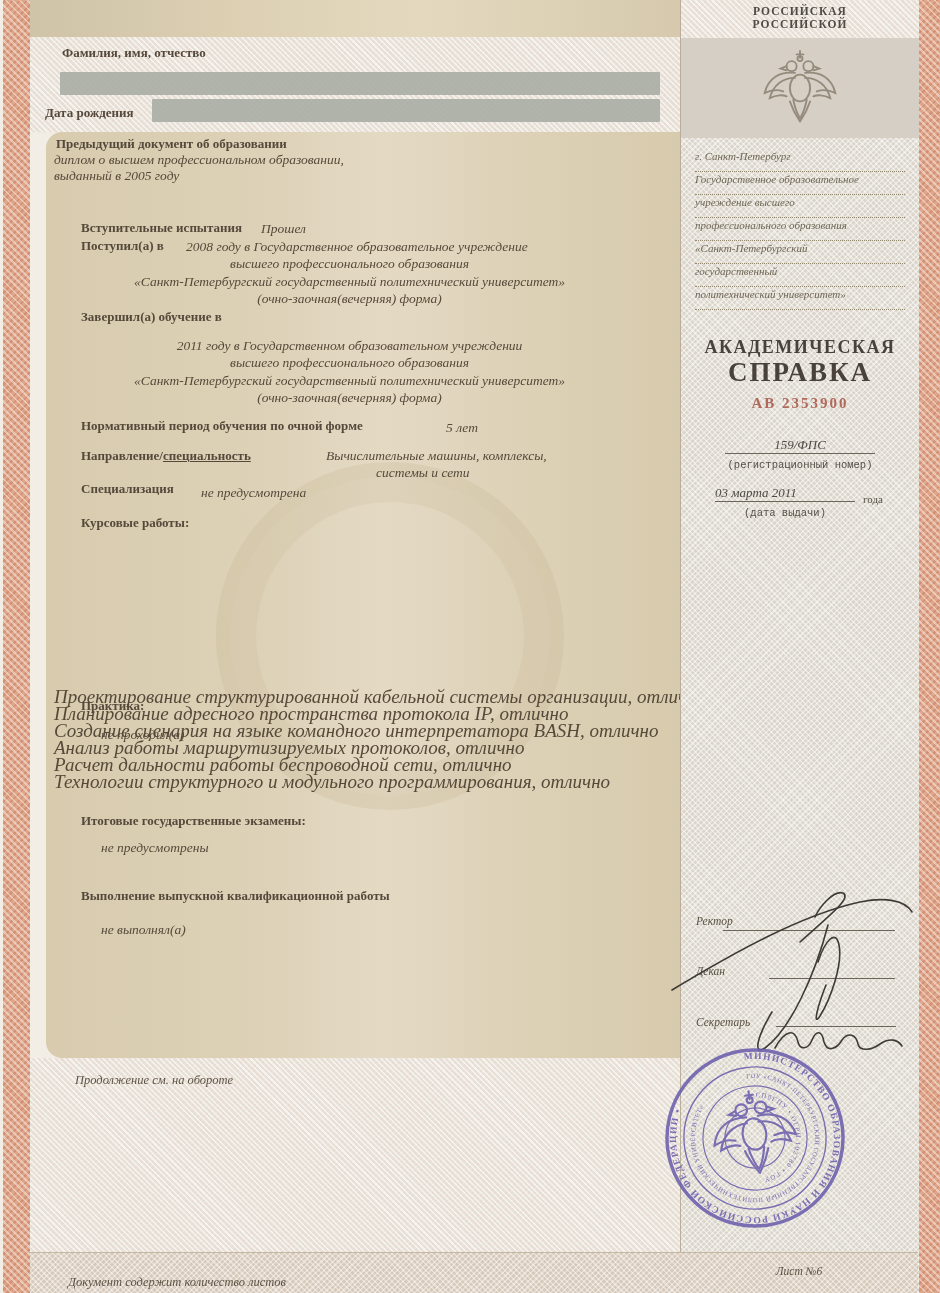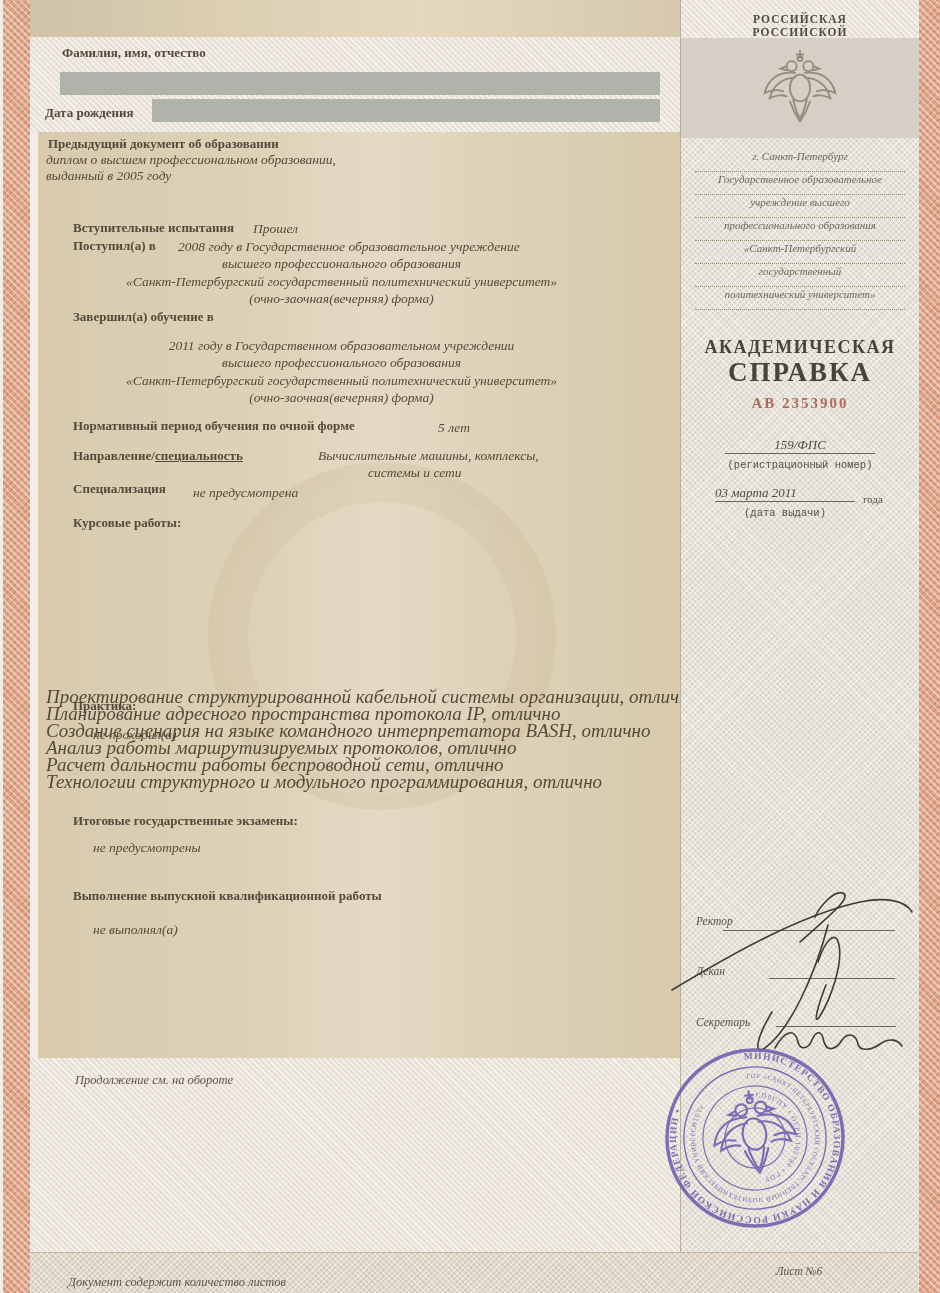--- a/index.html
+++ b/index.html
@@ -32,45 +32,45 @@
   
   .top-band{position:absolute;left:0;top:0;width:650px;height:37px;
     background:linear-gradient(90deg,#cfc3a8,#dccfb2 30%,#e4d9bf 60%,#d6c9ad);}
   .hatch{
     background-color:#e8e3d9;
     background-image:
       repeating-linear-gradient(45deg, rgba(255,255,255,.6) 0 1.5px, rgba(0,0,0,0) 1.5px 4px),
       repeating-linear-gradient(-45deg, rgba(235,215,205,.6) 0 1.5px, rgba(0,0,0,0) 1.5px 4px);
   }
   .name-panel{position:absolute;left:0;top:37px;width:650px;height:95px;border-bottom:2px solid #f0ece2;}
-  .main-area{position:absolute;left:8px;top:132px;width:650px;height:926px;
-    background:linear-gradient(90deg,#d8cbae 0%,#ddd1b7 33%,#e4dac4 52%,#ddd1b7 72%,#d7caac 100%);}
+  .main-area{position:absolute;left:16px;top:132px;width:650px;height:926px;
+    background:linear-gradient(90deg,#d8cbae 0%,#ddd1b7 33%,#e4dac4 52%,#ddd1b7 72%,#d7caac 100%);border-radius:16px;}
   .watermark{position:absolute;left:170px;top:330px;width:320px;height:320px;border-radius:50%;
     border:14px solid rgba(196,178,142,.25);box-shadow:inset 0 0 0 26px rgba(196,178,142,.18);}
   .cont-panel{position:absolute;left:0;top:1058px;width:650px;height:194px;}
   .bottom-strip{position:absolute;left:30px;top:1252px;width:888px;height:41px;
     background-color:#d7caba;
     background-image:
       repeating-linear-gradient(45deg, rgba(255,255,255,.4) 0 1.5px, rgba(0,0,0,0) 1.5px 4px),
       repeating-linear-gradient(-45deg, rgba(255,255,255,.4) 0 1.5px, rgba(0,0,0,0) 1.5px 4px);
     border-top:1px solid #c4b8a4;}
   
   .ln{position:absolute;white-space:nowrap;}
   .lbl{font-weight:bold;font-size:13px;color:#55493b;}
   .it{font-style:italic;font-size:13.5px;color:#57493a;}
   .ctr{left:0;width:607px;text-align:center;}
   .redact{position:absolute;background:#a8ada4;opacity:.9;border-radius:1px;}
   .u{text-decoration:underline;}
   .course-list{position:absolute;left:8px;top:556px;width:640px;}
   .course-list div{font-style:italic;font-size:19px;line-height:17px;color:#57493a;white-space:nowrap;}
   
   .rc-head{position:absolute;left:0;top:0;width:238px;height:38px;text-align:center;
-    font-weight:bold;font-size:11.5px;letter-spacing:1px;color:#4f4a43;padding-top:13px;box-sizing:border-box;line-height:13px;}
+    font-weight:bold;font-size:11.5px;letter-spacing:1px;color:#4f4a43;padding-top:5px;box-sizing:border-box;line-height:13px;}
   .rc-eagle{position:absolute;left:0;top:38px;width:238px;height:100px;background:#d6cfc5;text-align:center;}
-  .dotrow{position:absolute;left:14px;width:210px;height:22px;text-align:center;
+  .dotrow{position:absolute;left:14px;width:210px;height:22px;
     font-style:italic;font-size:11px;color:#6e6655;border-bottom:1.5px dotted #94896f;box-sizing:border-box;}
   .rc-title1{position:absolute;left:0;top:337px;width:238px;text-align:center;
     font-weight:bold;font-size:18px;letter-spacing:1.5px;color:#49423a;}
   .rc-title2{position:absolute;left:0;top:357px;width:238px;text-align:center;
     font-weight:bold;font-size:27px;letter-spacing:2px;color:#49423a;}
   .rc-serial{position:absolute;left:0;top:395px;width:238px;text-align:center;
     font-weight:bold;font-size:15px;letter-spacing:2px;color:#b06a5c;}
   .rc-reg{position:absolute;left:44px;top:437px;width:150px;text-align:center;
     font-style:italic;font-size:13px;color:#4f4a43;border-bottom:1px solid #6d6557;}
   .rc-cap{position:absolute;width:238px;left:0;text-align:center;font-size:10.5px;color:#564f45;font-family:Liberation Mono, monospace;}

